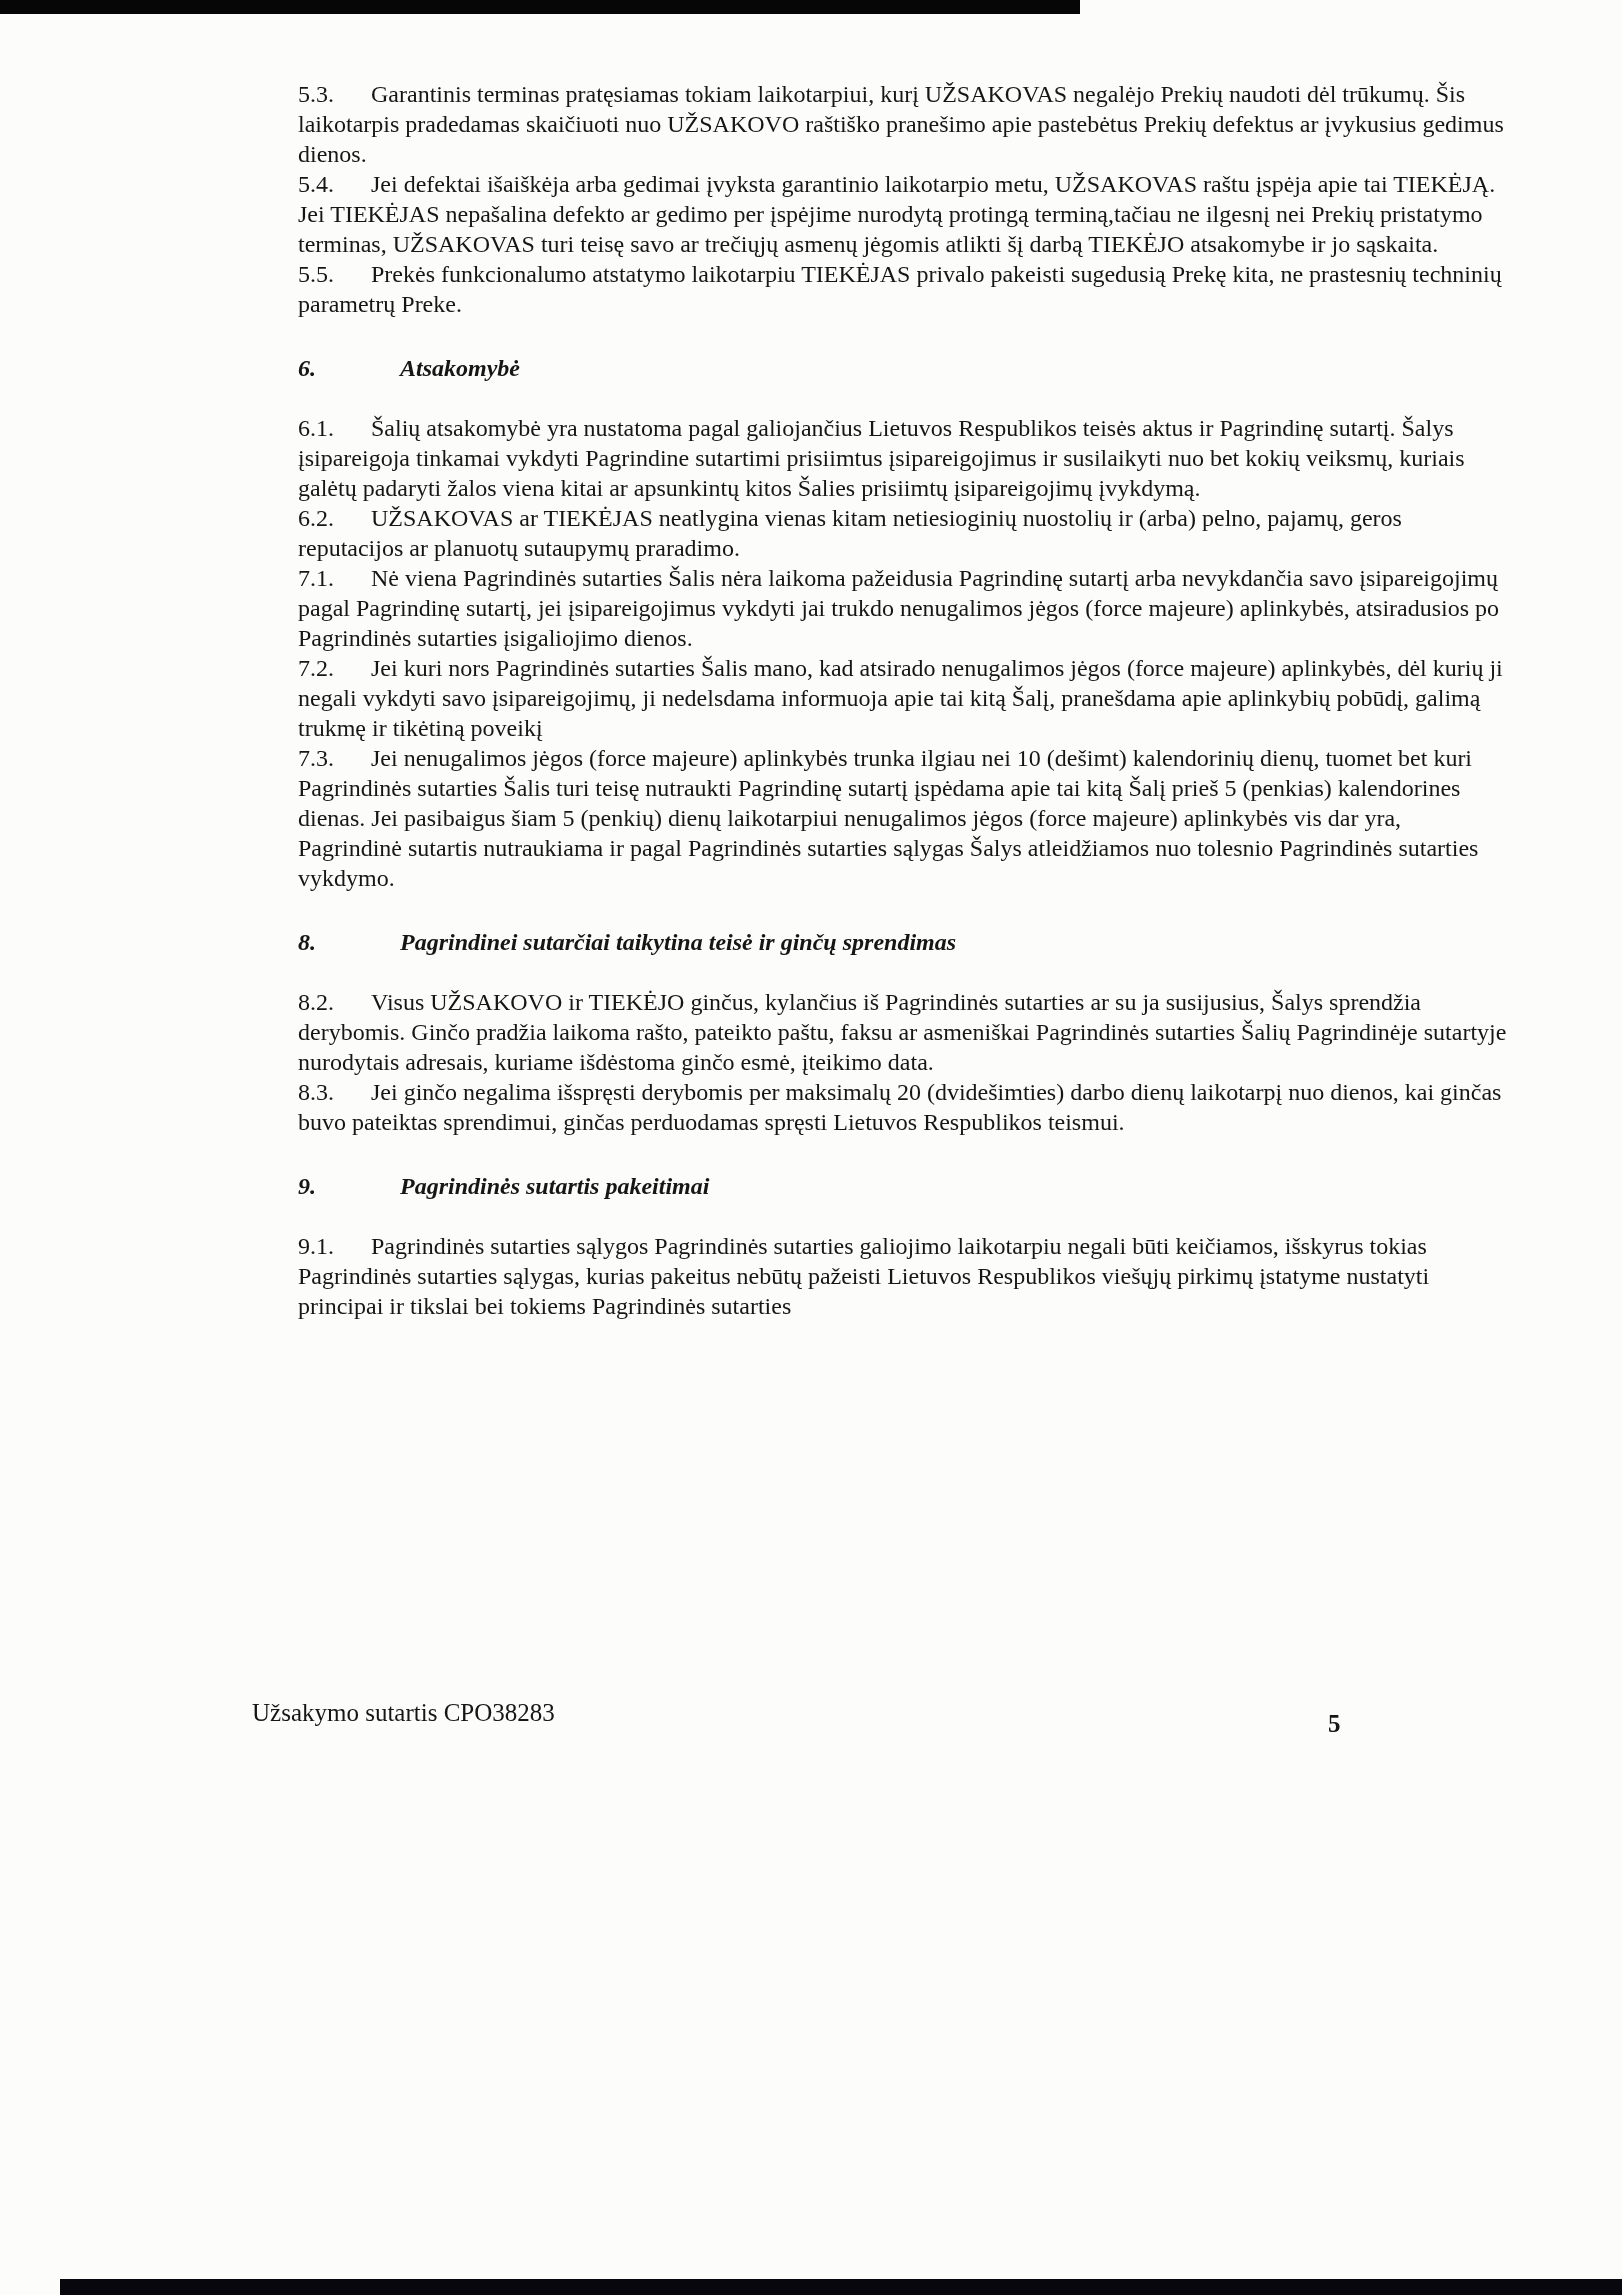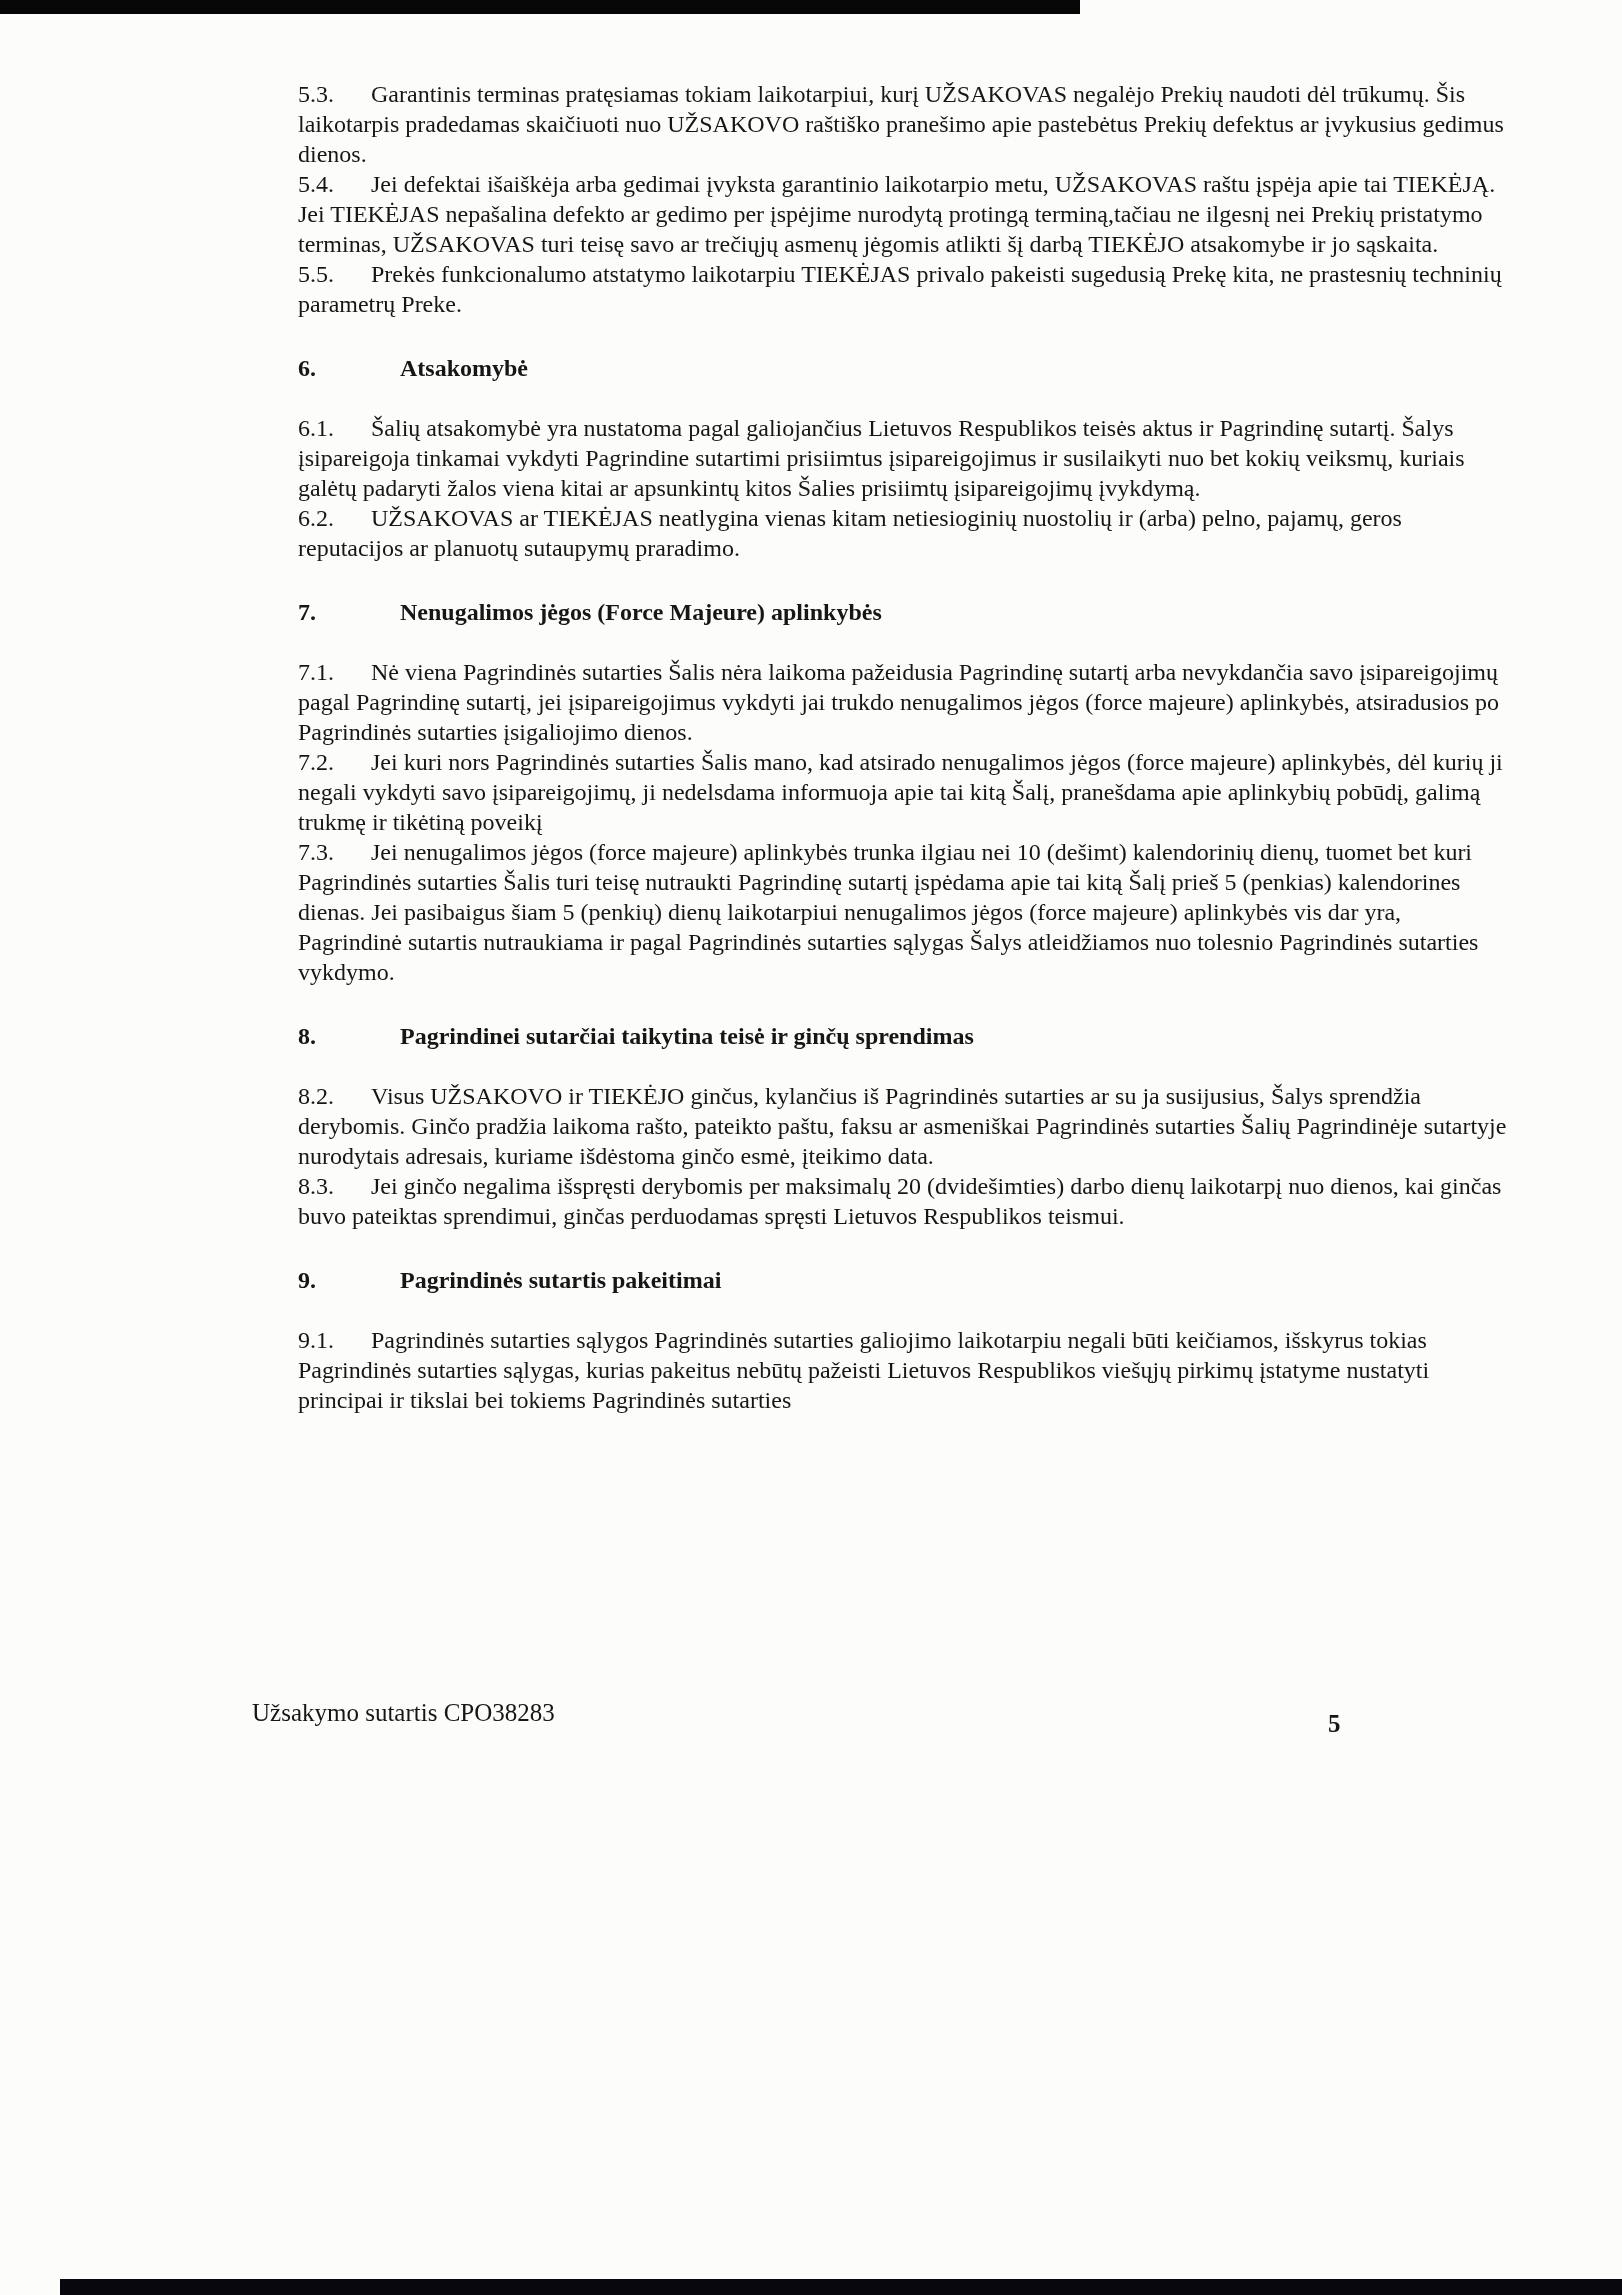--- a/index.html
+++ b/index.html
@@ -48,20 +48,21 @@
   }
   .pnum {
     display: inline-block;
     min-width: 73px;
   }
   .heading {
     font-size: 24px;
     line-height: 30px;
     font-weight: bold;
     margin: 34px 0 30px 0;
+    font-style: italic;
   }
   .hnum {
     display: inline-block;
     min-width: 102px;
   }
   .footer-label {
     position: absolute;
     left: 252px;
     top: 1698px;
     font-weight: normal;
@@ -91,21 +92,20 @@
     <p class="para"><span class="pnum">5.4.</span><span>Jei defektai išaiškėja arba gedimai įvyksta garantinio laikotarpio metu, UŽSAKOVAS raštu įspėja apie tai TIEKĖJĄ. Jei TIEKĖJAS nepašalina defekto ar gedimo per įspėjime nurodytą protingą terminą,tačiau ne ilgesnį nei Prekių pristatymo terminas, UŽSAKOVAS turi teisę savo ar trečiųjų asmenų jėgomis atlikti šį darbą TIEKĖJO atsakomybe ir jo sąskaita.</span></p>
 
     <p class="para"><span class="pnum">5.5.</span><span>Prekės funkcionalumo atstatymo laikotarpiu TIEKĖJAS privalo pakeisti sugedusią Prekę kita, ne prastesnių techninių parametrų Preke.</span></p>
 
     <h2 class="heading"><span class="hnum">6.</span><span>Atsakomybė</span></h2>
 
     <p class="para"><span class="pnum">6.1.</span><span>Šalių atsakomybė yra nustatoma pagal galiojančius Lietuvos Respublikos teisės aktus ir Pagrindinę sutartį. Šalys įsipareigoja tinkamai vykdyti Pagrindine sutartimi prisiimtus įsipareigojimus ir susilaikyti nuo bet kokių veiksmų, kuriais galėtų padaryti žalos viena kitai ar apsunkintų kitos Šalies prisiimtų įsipareigojimų įvykdymą.</span></p>
 
     <p class="para"><span class="pnum">6.2.</span><span>UŽSAKOVAS ar TIEKĖJAS neatlygina vienas kitam netiesioginių nuostolių ir (arba) pelno, pajamų, geros reputacijos ar planuotų sutaupymų praradimo.</span></p>
 
-    <h2 class="heading"><span class="hnum">7.</span><span>Nenugalimos jėgos (Force Majeure) aplinkybės</span></h2>
 
     <p class="para"><span class="pnum">7.1.</span><span>Nė viena Pagrindinės sutarties Šalis nėra laikoma pažeidusia Pagrindinę sutartį arba nevykdančia savo įsipareigojimų pagal Pagrindinę sutartį, jei įsipareigojimus vykdyti jai trukdo nenugalimos jėgos (force majeure) aplinkybės, atsiradusios po Pagrindinės sutarties įsigaliojimo dienos.</span></p>
 
     <p class="para"><span class="pnum">7.2.</span><span>Jei kuri nors Pagrindinės sutarties Šalis mano, kad atsirado nenugalimos jėgos (force majeure) aplinkybės, dėl kurių ji negali vykdyti savo įsipareigojimų, ji nedelsdama informuoja apie tai kitą Šalį, pranešdama apie aplinkybių pobūdį, galimą trukmę ir tikėtiną poveikį</span></p>
 
     <p class="para"><span class="pnum">7.3.</span><span>Jei nenugalimos jėgos (force majeure) aplinkybės trunka ilgiau nei 10 (dešimt) kalendorinių dienų, tuomet bet kuri Pagrindinės sutarties Šalis turi teisę nutraukti Pagrindinę sutartį įspėdama apie tai kitą Šalį prieš 5 (penkias) kalendorines dienas. Jei pasibaigus šiam 5 (penkių) dienų laikotarpiui nenugalimos jėgos (force majeure) aplinkybės vis dar yra, Pagrindinė sutartis nutraukiama ir pagal Pagrindinės sutarties sąlygas Šalys atleidžiamos nuo tolesnio Pagrindinės sutarties vykdymo.</span></p>
 
     <h2 class="heading"><span class="hnum">8.</span><span>Pagrindinei sutarčiai taikytina teisė ir ginčų sprendimas</span></h2>
 
 

